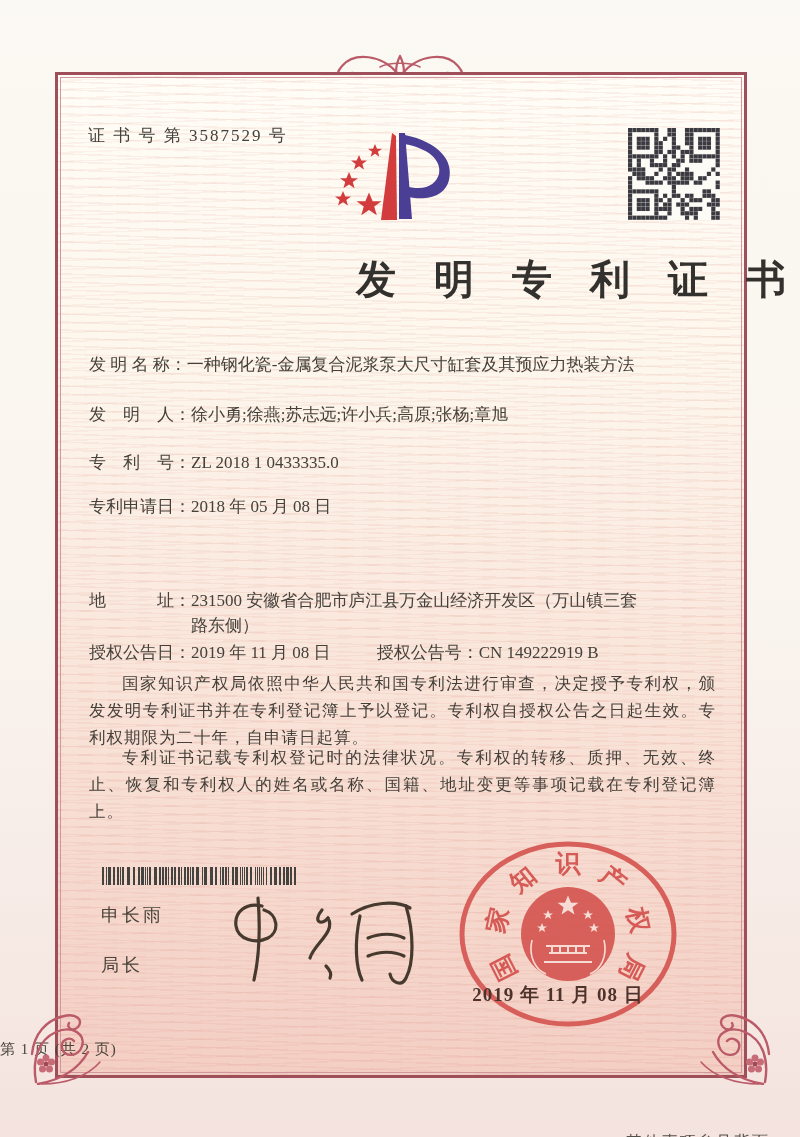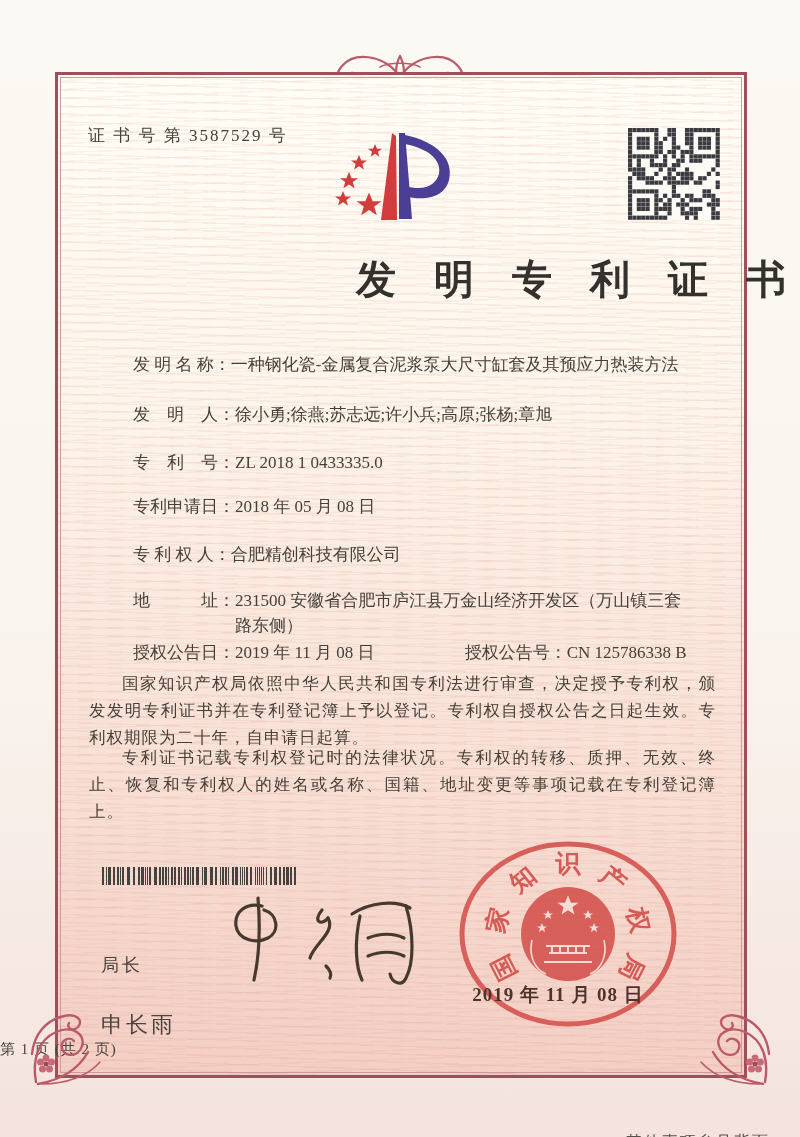--- a/index.html
+++ b/index.html
@@ -18,32 +18,32 @@
 
   
   .cert-no{position:absolute;left:88px;top:124px;font-size:17px;letter-spacing:2px;color:#44403a;}
   .logo{position:absolute;left:328px;top:126px;}
   .qr{position:absolute;left:628px;top:128px;width:92px;height:92px;background:#fdfbf6;}
   .title{position:absolute;left:0;top:252px;width:800px;text-align:right;
     font-size:40px;font-weight:bold;letter-spacing:14px;color:#33312e;text-indent:14px;}
 
   
   .row{position:absolute;left:89px;width:630px;font-size:17px;color:#45413a;line-height:25px;}
-  .row .lbl{display:inline-block;vertical-align:top;white-space:pre;color:#45413a;margin-left:44px;}
+  .row .lbl{display:inline-block;vertical-align:top;white-space:pre;color:#45413a;}
   .row .val{display:inline-block;vertical-align:top;max-width:470px;}
   .row2{display:inline-block;margin-left:46px;}
 
   
   .para{position:absolute;left:89px;width:627px;font-size:16.5px;line-height:27px;
     color:#443f38;text-align:justify;text-indent:2em;letter-spacing:1px;}
 
   
   .barcode{position:absolute;left:100px;top:866px;}
   .signer-title{position:absolute;left:101px;top:920px;font-size:18px;letter-spacing:3px;color:#4a443c;margin-top:33px;}
-  .signer-name{position:absolute;left:101px;top:1010px;font-size:22px;letter-spacing:3px;color:#4a443c;}
+  .signer-name{position:absolute;left:101px;top:903px;font-size:18px;letter-spacing:3px;color:#4a443c;}
   .signature{position:absolute;left:210px;top:888px;}
 
   .seal{position:absolute;left:448px;top:822px;width:240px;height:225px;color:var(--seal-red,#d4504c);}
   .seal svg{position:absolute;left:0;top:0;}
   .seal-char{position:absolute;left:50%;top:50%;font-size:25px;font-weight:bold;
     color:var(--seal-red,#d4504c);opacity:.92;transform-origin:center;}
   .seal-date{position:absolute;left:468px;top:982px;width:180px;text-align:center;
     font-size:19px;color:#4e332c;letter-spacing:1px;font-weight:bold;}
 
   .page-no{position:absolute;left:0;top:1040px;width:760px;text-align:left;
@@ -339,28 +339,25 @@
   </div>
   <div class="row" style="top:402px">
     <span class="lbl">发　明　人：</span><span class="val">徐小勇;徐燕;苏志远;许小兵;高原;张杨;章旭</span>
   </div>
   <div class="row" style="top:450px">
     <span class="lbl">专　利　号：</span><span class="val">ZL 2018 1 0433335.0</span>
   </div>
   <div class="row" style="top:494px">
     <span class="lbl">专利申请日：</span><span class="val">2018 年 05 月 08 日</span>
   </div>
-  <div class="row" style="top:542px">
-    <span class="lbl">专 利 权 人：</span><span class="val">合肥精创科技有限公司</span>
-  </div>
   <div class="row" style="top:588px">
     <span class="lbl">地　　　址：</span><span class="val" style="width:452px">231500 安徽省合肥市庐江县万金山经济开发区（万山镇三套路东侧）</span>
   </div>
   <div class="row" style="top:640px">
-    <span><span class="lbl">授权公告日：</span><span class="val">2019 年 11 月 08 日</span></span><span class="row2"><span class="lbl">授权公告号：</span><span class="val">CN 125786338 B</span></span>
+    <span><span class="lbl">授权公告日：</span><span class="val">2019 年 11 月 08 日</span></span><span class="row2"><span class="lbl">授权公告号：</span><span class="val">CN 149222919 B</span></span>
   </div>
 
   <div class="para" style="top:670px">国家知识产权局依照中华人民共和国专利法进行审查，决定授予专利权，颁发发明专利证书并在专利登记簿上予以登记。专利权自授权公告之日起生效。专利权期限为二十年，自申请日起算。</div>
   <div class="para" style="top:744px">专利证书记载专利权登记时的法律状况。专利权的转移、质押、无效、终止、恢复和专利权人的姓名或名称、国籍、地址变更等事项记载在专利登记簿上。</div>
 
   <svg class="barcode" id="bars" width="204" height="20" viewBox="0 0 204 20">
       <rect x="2" y="1" width="2" height="18" fill="#45433f"></rect>
       <rect x="6" y="1" width="1" height="18" fill="#45433f"></rect>
       <rect x="8" y="1" width="3" height="18" fill="#45433f"></rect>
       <rect x="13" y="1" width="2" height="18" fill="#45433f"></rect>

